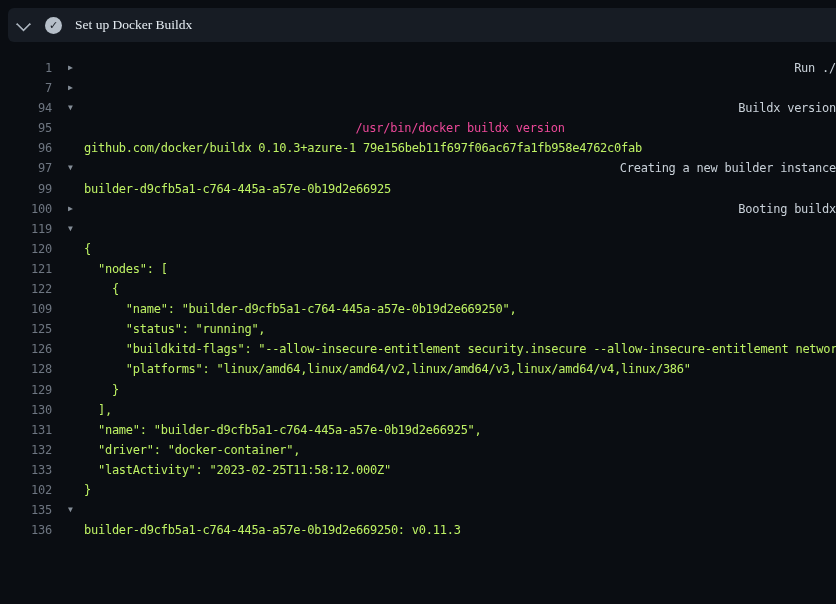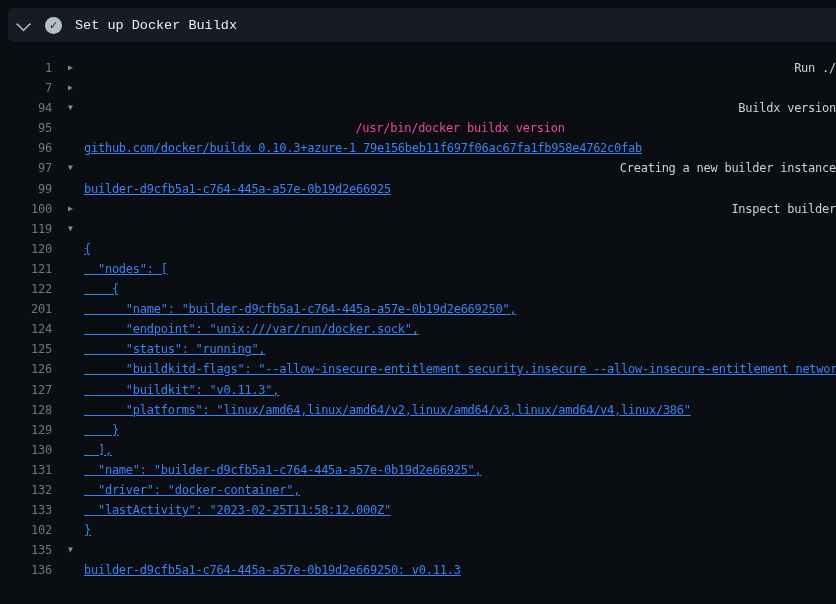--- a/index.html
+++ b/index.html
@@ -56,21 +56,21 @@
     font-weight: bold;
     display: flex;
     align-items: center;
     justify-content: center;
     margin-left: 7px;
     flex: none;
     font-family: "DejaVu Sans", sans-serif;
   }
   .step-title {
     margin-left: 13px;
-    font-family: Liberation Mono, monospace;
+    font-family: Liberation Serif, serif;
     font-size: 13.5px;
     color: #e6edf3;
     white-space: nowrap;
   }
   
   .log {
     position: absolute;
     left: 0;
     top: 42px;
     right: 0;
@@ -102,21 +102,21 @@
     color: #848d97;
     overflow: visible;
   }
   .row .txt {
     flex: 1;
     overflow: hidden;
   }
   .t-group .txt { color: #c9d1d9; text-align: right; }
   .t-group { cursor: pointer; }
   .t-cmd .txt { color: #ec4899; text-align: center; }
-  .t-out .txt { color: #3b82f6; text-decoration: underline; }
+  .t-out .txt { color: #bef264; }
 </style>
 </head>
 <body>
 
 <div class="stage">
 
   <div class="step-header">
     <div class="chev-btn">
       <span class="chev"></span>
     </div>
@@ -155,21 +155,21 @@
       <span class="txt">Creating a new builder instance</span>
     </div>
       <div class="row t-out">
       <span class="num">99</span>
       <span class="caret"></span>
       <span class="txt">builder-d9cfb5a1-c764-445a-a57e-0b19d2e66925</span>
     </div>
       <div class="row t-group">
       <span class="num">100</span>
       <span class="caret">▶</span>
-      <span class="txt">Inspect builder</span>
+      <span class="txt">Booting buildx</span>
     </div>
       <div class="row t-group">
       <span class="num">119</span>
       <span class="caret">▼</span>
     </div>
       <div class="row t-out">
       <span class="num">120</span>
       <span class="caret"></span>
       <span class="txt">{</span>
     </div>
@@ -177,45 +177,35 @@
       <span class="num">121</span>
       <span class="caret"></span>
       <span class="txt">  "nodes": [</span>
     </div>
       <div class="row t-out">
       <span class="num">122</span>
       <span class="caret"></span>
       <span class="txt">    {</span>
     </div>
       <div class="row t-out">
-      <span class="num">201</span>
+      <span class="num">109</span>
       <span class="caret"></span>
       <span class="txt">      "name": "builder-d9cfb5a1-c764-445a-a57e-0b19d2e669250",</span>
     </div>
       <div class="row t-out">
-      <span class="num">124</span>
-      <span class="caret"></span>
-      <span class="txt">      "endpoint": "unix:///var/run/docker.sock",</span>
-    </div>
-      <div class="row t-out">
       <span class="num">125</span>
       <span class="caret"></span>
       <span class="txt">      "status": "running",</span>
     </div>
       <div class="row t-out">
       <span class="num">126</span>
       <span class="caret"></span>
       <span class="txt">      "buildkitd-flags": "--allow-insecure-entitlement security.insecure --allow-insecure-entitlement network</span>
     </div>
       <div class="row t-out">
-      <span class="num">127</span>
-      <span class="caret"></span>
-      <span class="txt">      "buildkit": "v0.11.3",</span>
-    </div>
-      <div class="row t-out">
       <span class="num">128</span>
       <span class="caret"></span>
       <span class="txt">      "platforms": "linux/amd64,linux/amd64/v2,linux/amd64/v3,linux/amd64/v4,linux/386"</span>
     </div>
       <div class="row t-out">
       <span class="num">129</span>
       <span class="caret"></span>
       <span class="txt">    }</span>
     </div>
       <div class="row t-out">

